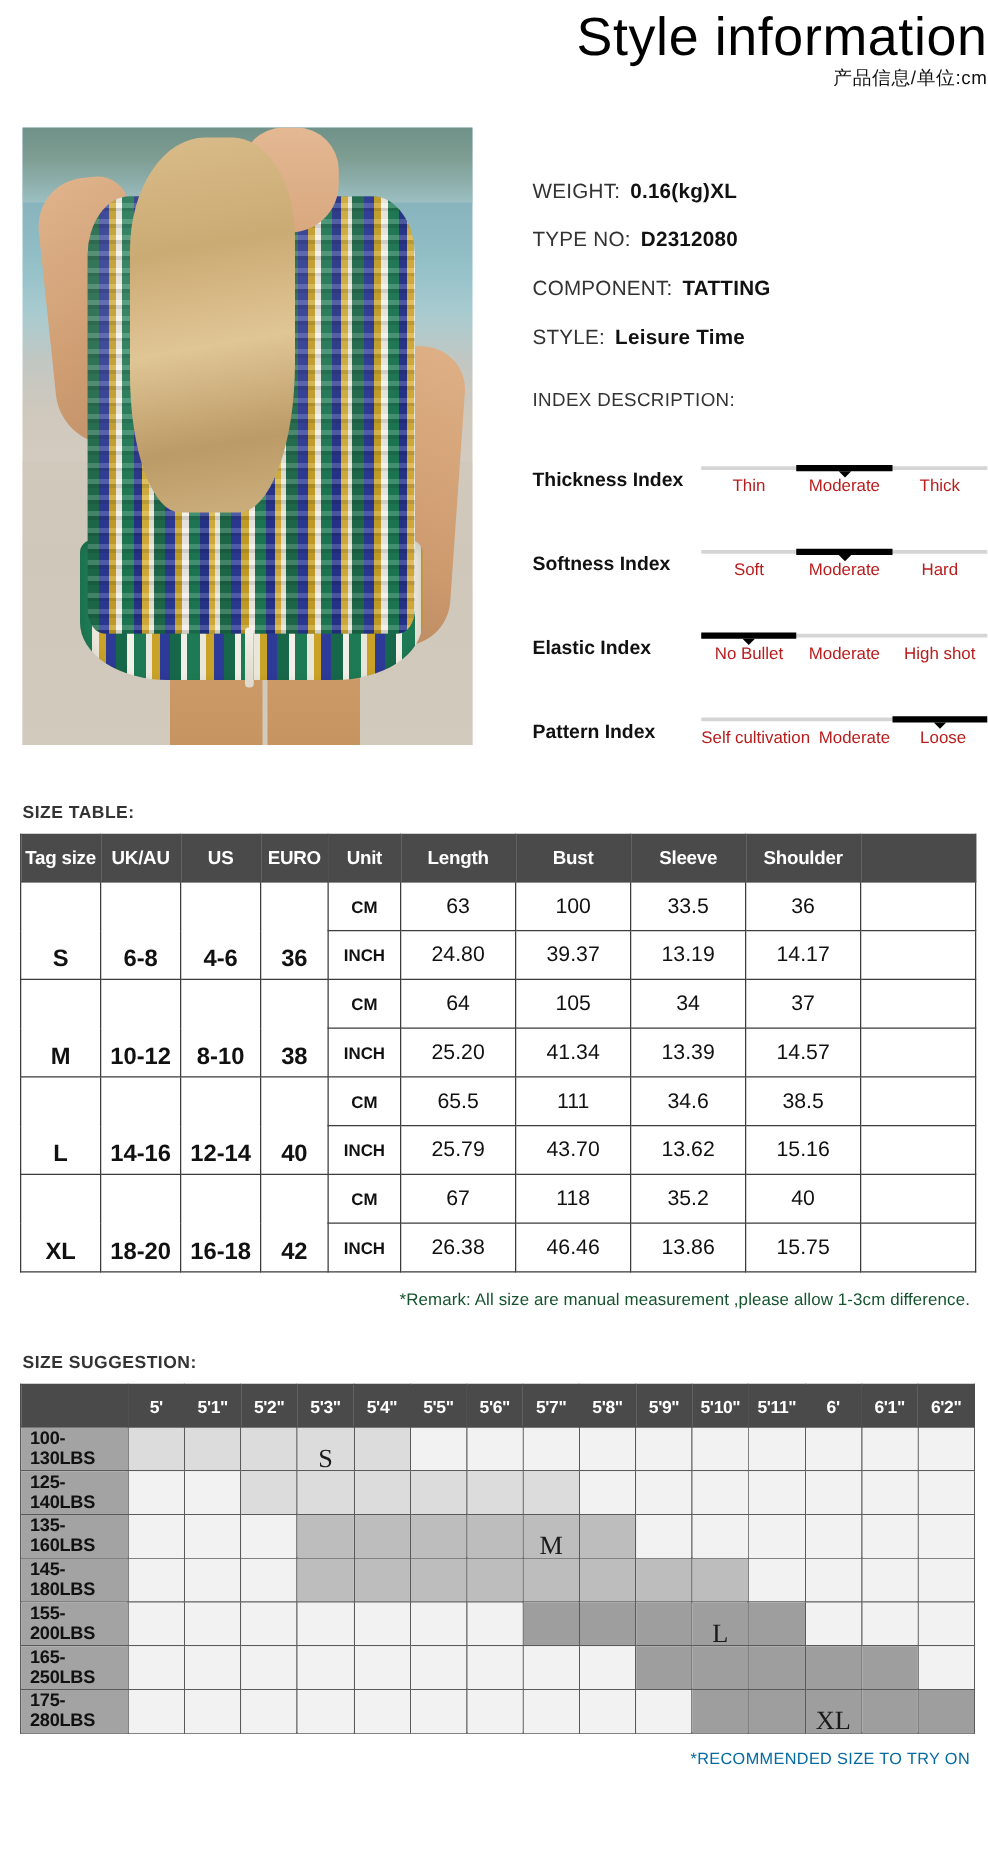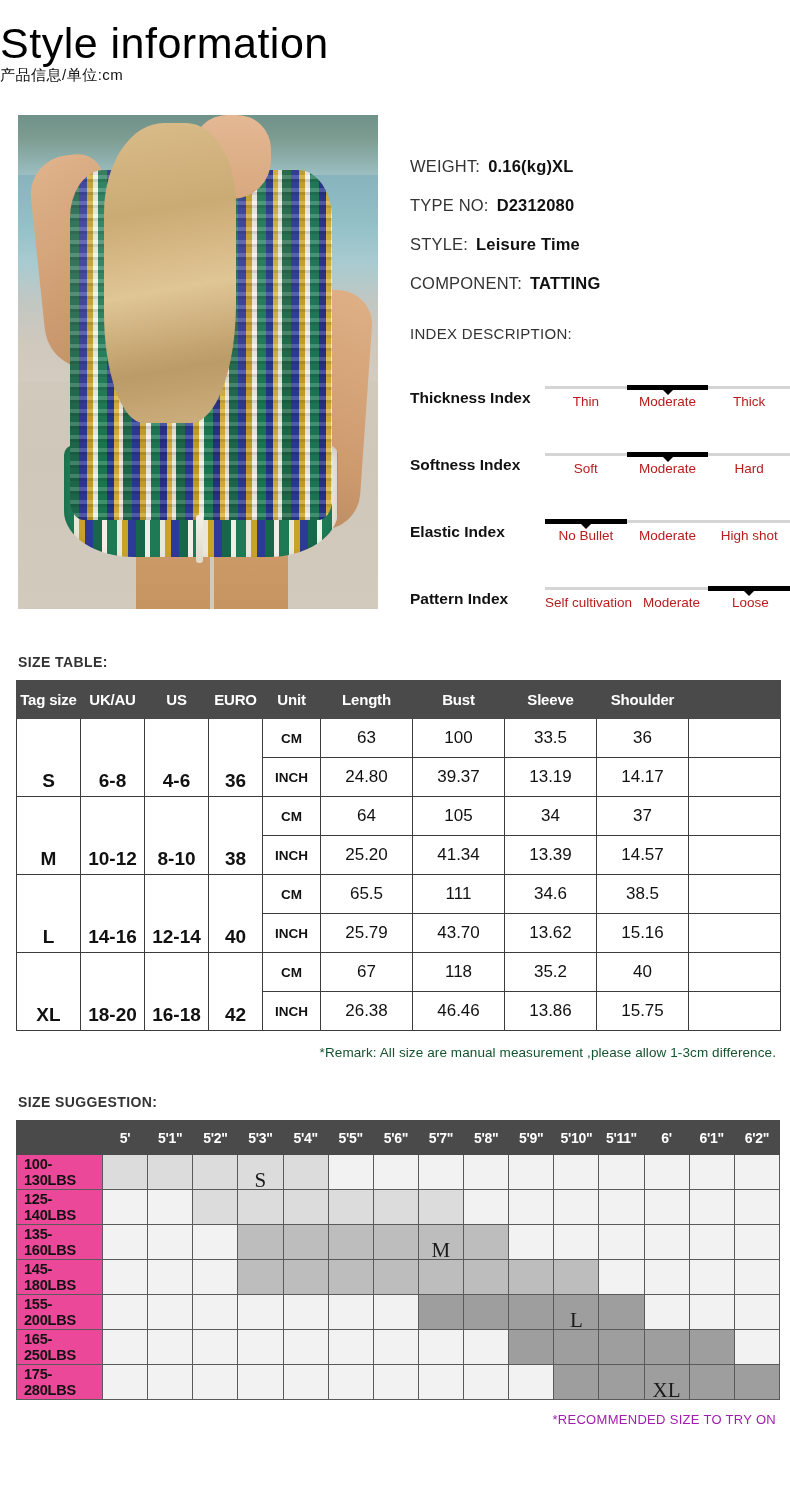--- a/index.html
+++ b/index.html
@@ -7,40 +7,41 @@
   body {
     width: 790px;
     height: 1498px;
     background: #ffffff;
     font-family: "Liberation Sans", sans-serif;
     color: #1a1a1a;
     overflow: hidden;
   }
 
   
-  .header { text-align: left; padding-top: 21px; }
+  .header { text-align: right; padding-top: 8px; }
   .header-title {
     font-family: "Liberation Sans", sans-serif;
     font-size: 43px;
     font-weight: 400;
     letter-spacing: 0.5px;
     color: #000;
     line-height: 1.05;
   }
   .header-sub {
     font-size: 15px;
     color: #111;
     letter-spacing: 0.5px;
   }
 
   
   .top-section {
     display: flex;
     margin-top: 30px;
     padding-left: 18px;
+    gap: 16px;
   }
 
   
   .photo {
     width: 360px;
     height: 494px;
     position: relative;
     overflow: hidden;
     flex: 0 0 auto;
     background:
@@ -289,21 +290,21 @@
     letter-spacing: -.3px;
   }
   table.suggest td {
     border: 1px solid #5a5a5a;
     height: 33px;
     background: #f2f2f2;
     text-align: center;
     position: relative;
   }
   table.suggest td.lblcell {
-    background: #ec4899;
+    background: #a3a3a3;
     text-align: left;
     padding-left: 7px;
     font-size: 14.5px;
     font-weight: bold;
     color: #111;
     letter-spacing: -.2px;
     border-right: 1px solid #5a5a5a;
   }
   table.suggest td.s1 { background: #dcdcdc; }
   table.suggest td.s2 { background: #bdbdbd; }
@@ -316,21 +317,21 @@
     font-size: 21px;
     color: #1a1a1a;
     font-family: "Liberation Serif", serif;
     font-weight: 400;
     white-space: nowrap;
     pointer-events: none;
   }
   .footnote {
     text-align: right;
     font-size: 13px;
-    color: #a21caf;
+    color: #0369a1;
     margin: 12px 14px 0 0;
     letter-spacing: .3px;
   }
 </style>
 </head>
 <body>
 
 <div class="header">
   <div class="header-title">Style information</div>
   <div class="header-sub">产品信息/单位:cm</div>
@@ -356,24 +357,24 @@
 
   <div class="info">
 
     <div class="info-row">
       <span class="lbl">WEIGHT:</span><span class="val">0.16(kg)XL</span>
     </div>
     <div class="info-row">
       <span class="lbl">TYPE NO:</span><span class="val">D2312080</span>
     </div>
     <div class="info-row">
-      <span class="lbl">STYLE:</span><span class="val">Leisure Time</span>
+      <span class="lbl">COMPONENT:</span><span class="val">TATTING</span>
     </div>
     <div class="info-row">
-      <span class="lbl">COMPONENT:</span><span class="val">TATTING</span>
+      <span class="lbl">STYLE:</span><span class="val">Leisure Time</span>
     </div>
 
     <div class="index-title">INDEX DESCRIPTION:</div>
 
     <div class="index-block">
       <div class="index-line">
         <div class="index-name">Thickness Index</div>
         <div class="scale">
           <div class="track">
             <div class="seg pos-1"></div>

